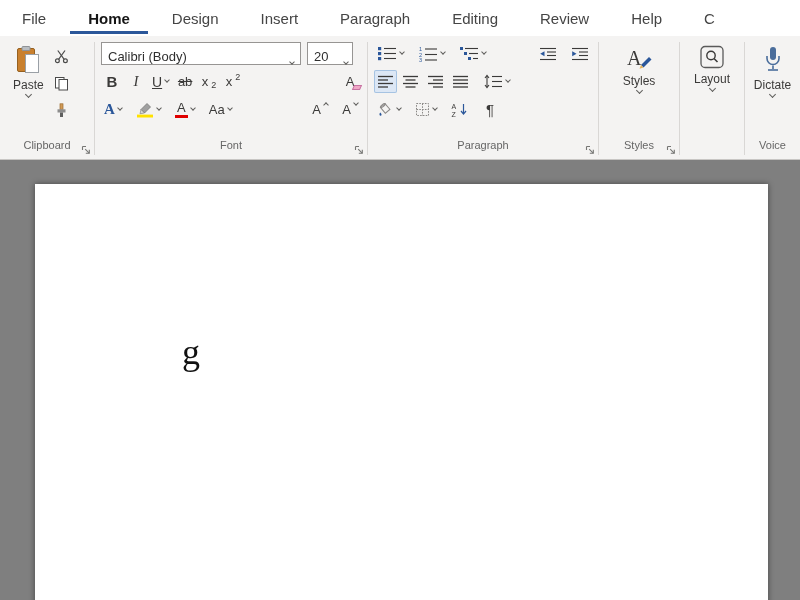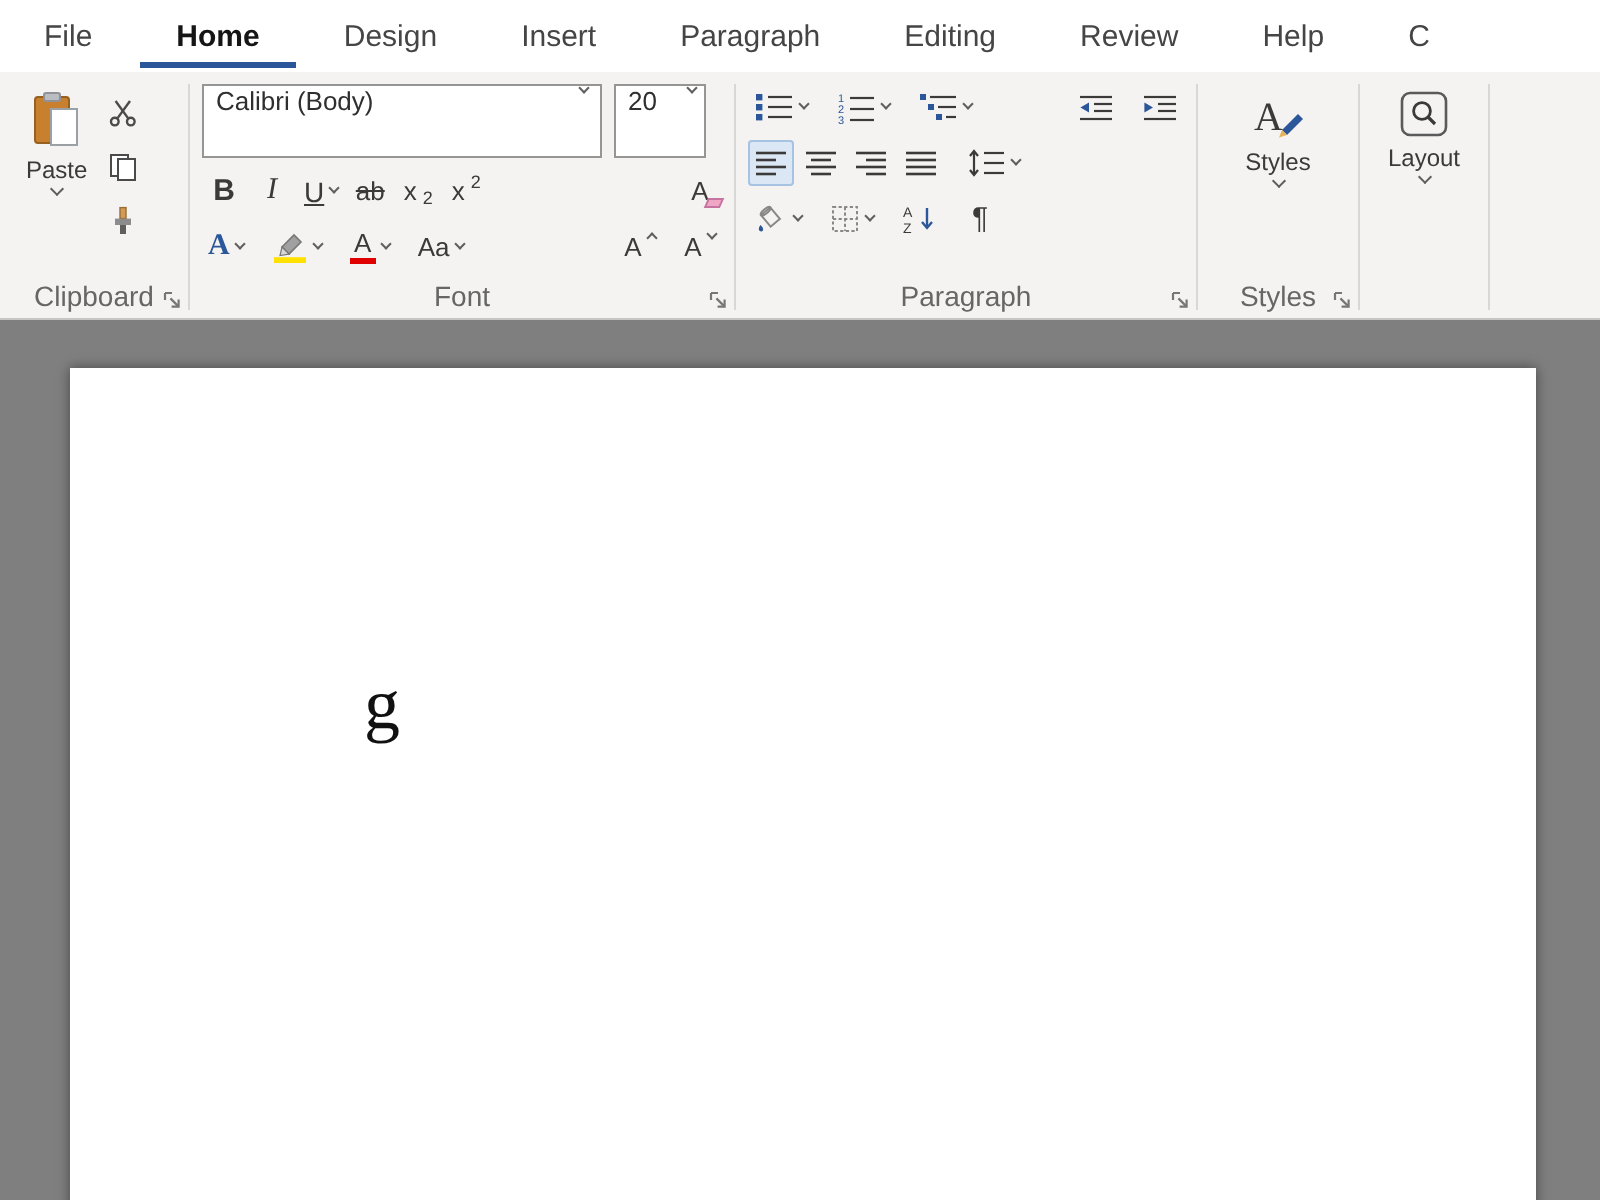--- a/index.html
+++ b/index.html
@@ -13,37 +13,37 @@
   .tab.active{color:#151515;font-weight:700}
   .tab.active::after{content:"";position:absolute;left:3px;right:3px;bottom:2px;height:3px;background:#2b579a}
 
   
   .ribbon{flex:none;height:124px;background:#f4f3f2;border-bottom:1px solid #c8c6c4;display:flex;overflow:hidden}
   .vdiv{flex:none;width:1px;background:#d9d7d5;margin:6px 0 4px}
   .grp{flex:none;display:flex;flex-direction:column;min-width:0}
   .grp-body{flex:1;display:flex;padding:6px 6px 0;min-height:0}
   .grp-body.col{flex-direction:column;gap:5px}
   .grp-body.centered{justify-content:center}
-  .grp-foot{flex:none;height:20px;position:relative;display:flex;align-items:flex-end;justify-content:center;
-            font-size:14px;color:#666;padding:0 14px 3px;white-space:nowrap}
+  .grp-foot{flex:none;height:20px;position:relative;display:flex;align-items:flex-start;justify-content:center;
+            font-size:11px;color:#666;padding:0 14px 3px;white-space:nowrap}
   .launcher{position:absolute;right:3px;bottom:4px}
 
   .btn-big{display:flex;flex-direction:column;align-items:center;gap:3px;padding:3px 7px;border-radius:2px;
            font-size:12px;color:#3b3a39;white-space:nowrap}
   .btn-s{height:23px;min-width:22px;display:inline-flex;align-items:center;justify-content:center;gap:3px;
          border-radius:2px;color:#3b3a39;font-size:14px;padding:0 3px;line-height:1}
   .sel{background:#dce7f5;box-shadow:inset 0 0 0 1px #a6c3e2}
 
   .chev{flex:none;display:inline-block;width:5px;height:5px;border:solid #5f5e5c;border-width:0 1.2px 1.2px 0;
         transform:rotate(45deg);margin-top:-3px}
   .chev.sm{width:4px;height:4px}
   .chev.raised{position:relative;top:-5px}
   .chev.raisedup{position:relative;top:-3px;transform:rotate(-135deg)}
 
-  .combo{display:flex;align-items:flex-start;background:#fff;border:1px solid #979593;height:37px;font-size:13px;
+  .combo{display:flex;align-items:flex-end;background:#fff;border:1px solid #979593;height:23px;font-size:13px;
          color:#2f2f2f;padding:0 6px;gap:16px;white-space:nowrap}
   .combo .chev{margin-left:auto;margin-top:-1px}
   .fname{width:200px}
   .fsize{width:46px}
 
   .clipboard{width:94px}
   .cb-body{gap:0}
   .cb-col{display:flex;flex-direction:column;align-items:flex-start;gap:4px;padding-top:3px}
 
   .fontg{width:272px}
@@ -430,20 +430,37 @@
             <line x1="15" y1="13.5" x2="18.5" y2="17" stroke="#3b3a39" stroke-width="1.6"></line>
           </svg>
           <span>Layout</span>
           <span class="chev"></span>
         </div>
       </div>
       <div class="grp-foot"></div>
     </div>
     <div class="vdiv"></div>
 
+    <div class="grp voiceg">
+      <div class="grp-body centered">
+        <div class="btn-big">
+          <svg width="24" height="30" viewBox="0 0 24 30">
+            <rect x="9" y="2" width="6" height="13" rx="3" fill="#4a6d9b"></rect>
+            <path d="M6 11 v2.5 a6 6 0 0 0 12 0 V11" fill="none" stroke="#4a6d9b" stroke-width="1.6"></path>
+            <line x1="12" y1="20.5" x2="12" y2="24" stroke="#4a6d9b" stroke-width="1.6"></line>
+            <line x1="7" y1="25" x2="17" y2="25" stroke="#4a6d9b" stroke-width="1.6"></line>
+          </svg>
+          <span>Dictate</span>
+          <span class="chev"></span>
+        </div>
+      </div>
+      <div class="grp-foot">
+        <span>Voice</span>
+      </div>
+    </div>
 
   </div>
 
   <div class="docarea">
     <div class="page">
       <span class="doc-text">g</span>
     </div>
   </div>
 
 </div>

